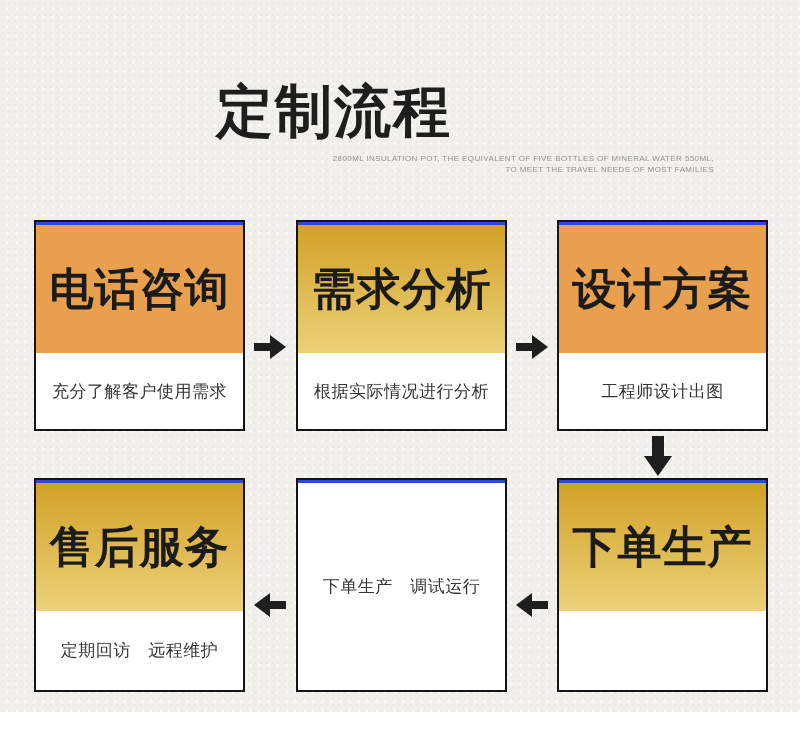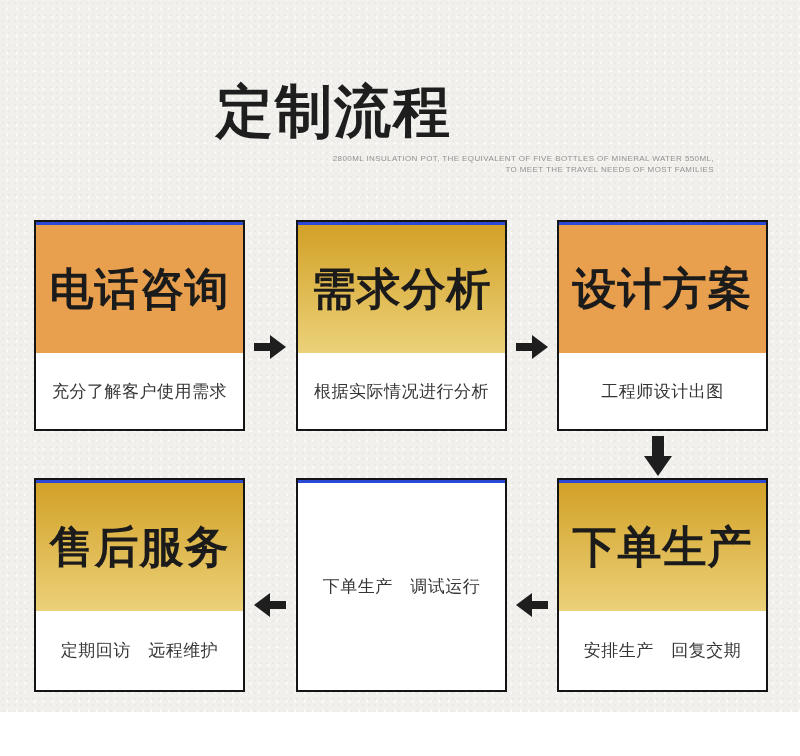--- a/index.html
+++ b/index.html
@@ -120,23 +120,20 @@
     <div class="body-area">
       <div class="step-desc">下单生产　调试运行</div>
     </div>
   </div>
 
   <div class="step-box row2 col3">
     <div class="accent"></div>
     <div class="head gold">
       <div class="step-title">下单生产</div>
     </div>
-    <div class="body-area">
-      <div class="step-desc">安排生产　回复交期</div>
-    </div>
   </div>
 
   <div class="arrow" style="left:254px;top:335px;">
     <svg width="32" height="24" viewBox="0 0 32 24">
         <polygon points="0,8 16,8 16,0 32,12 16,24 16,16 0,16" fill="#1e1e1e"></polygon>
       </svg>
   </div>
   <div class="arrow" style="left:516px;top:335px;">
     <svg width="32" height="24" viewBox="0 0 32 24">
         <polygon points="0,8 16,8 16,0 32,12 16,24 16,16 0,16" fill="#1e1e1e"></polygon>

